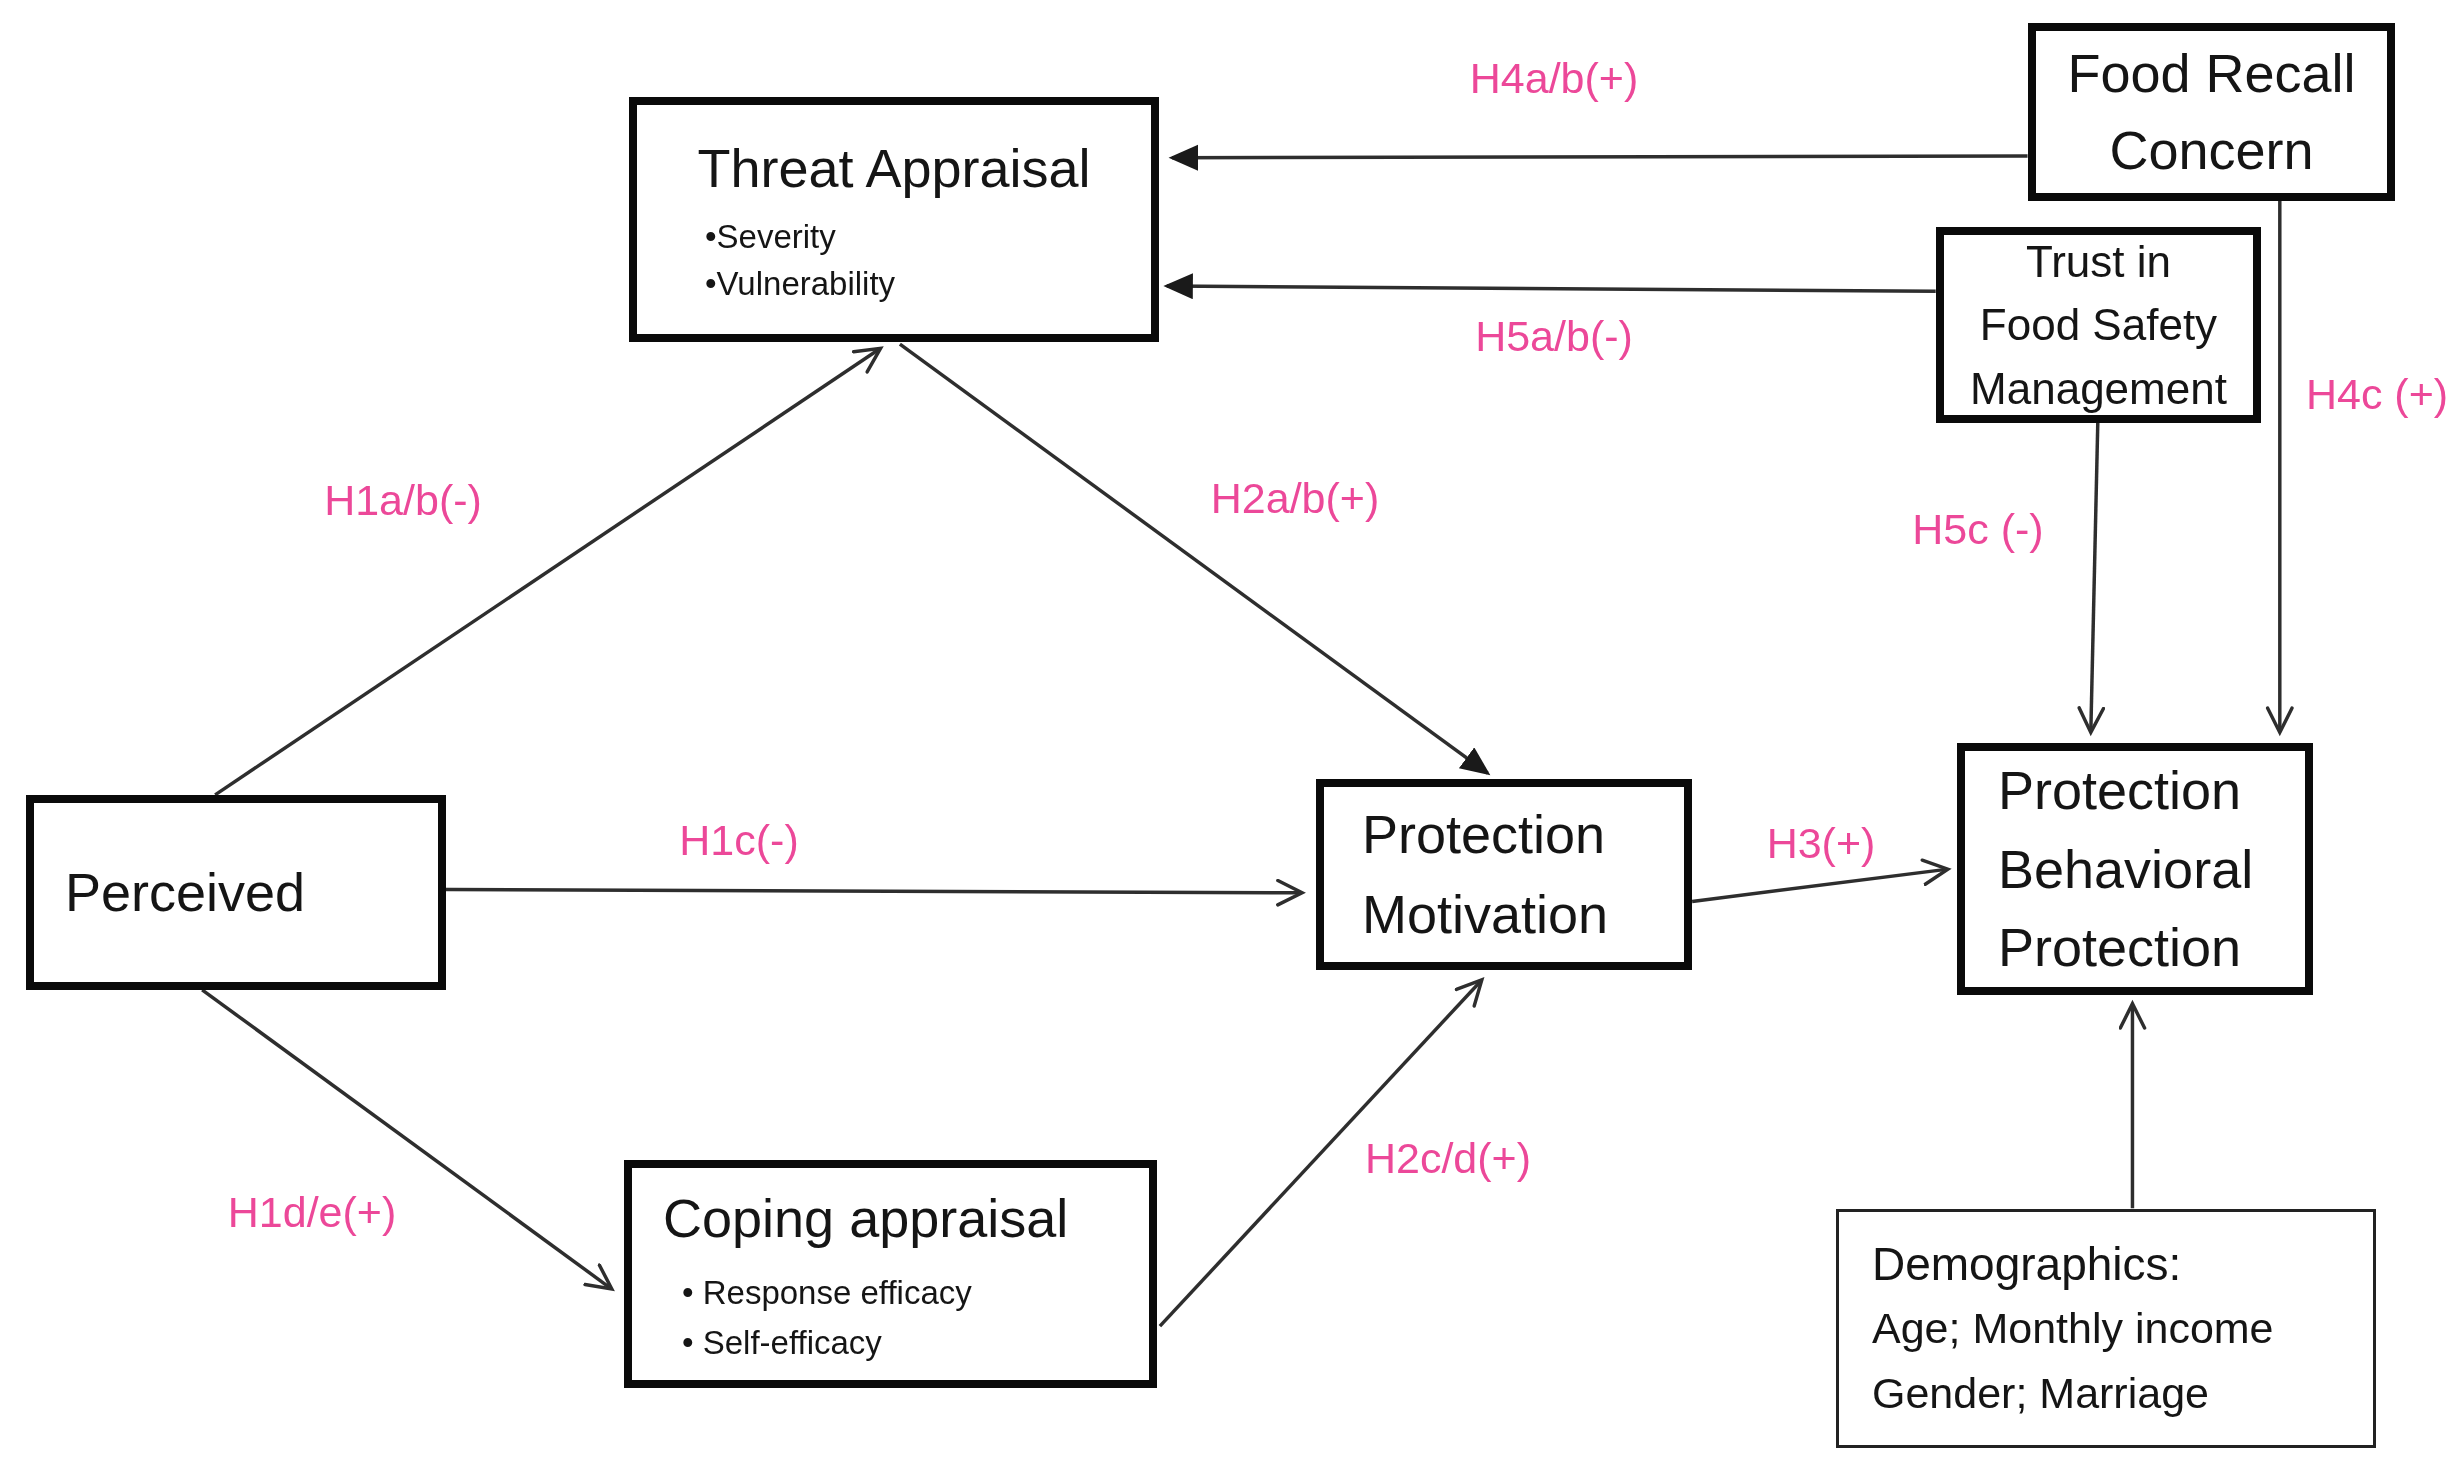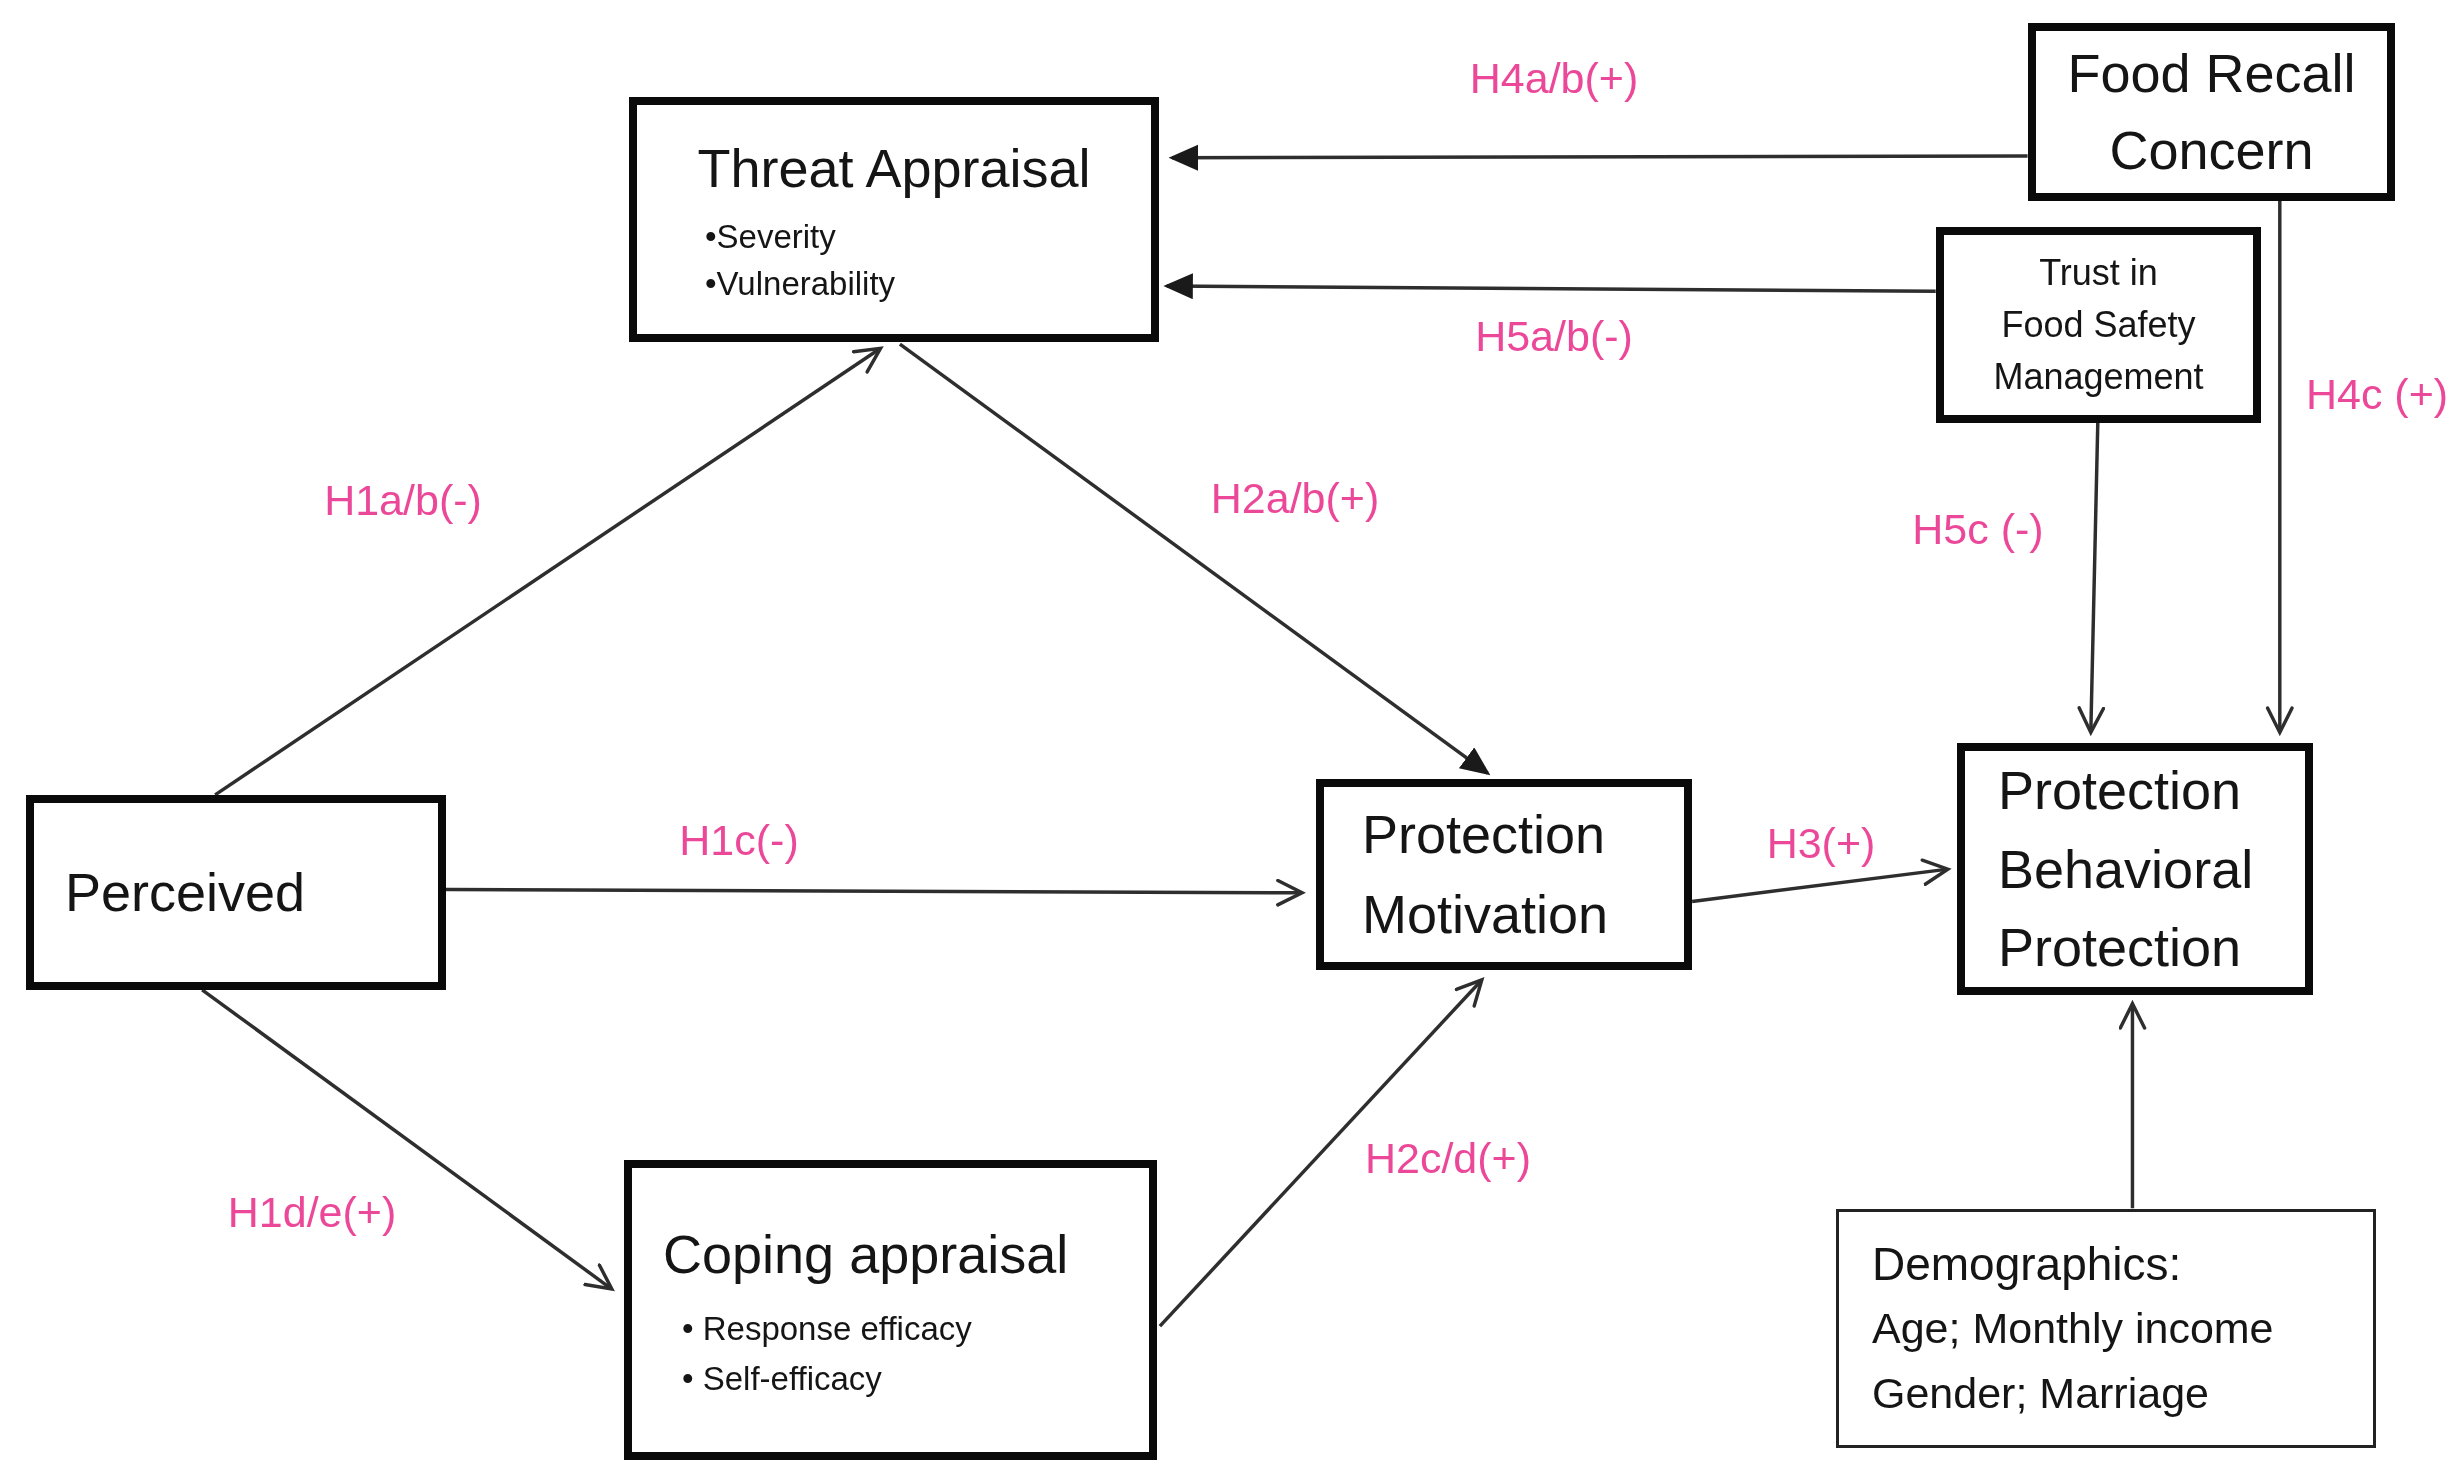--- a/index.html
+++ b/index.html
@@ -16,29 +16,29 @@
   
   .n-threat { left: 629px;  top: 97px;  width: 530px; height: 245px; text-align: center; }
   .n-threat .tline { line-height: 1.4; }
   .n-threat .bullets { text-align: left; margin-left: 68px; margin-top: 7px; }
   .bullet { font-size: 33px; line-height: 1.42; white-space: nowrap; }
 
   .n-frc   { left: 2028px; top: 22.5px;   width: 367px; height: 178px; align-items: center; text-align: center; }
   .n-frc .tline { line-height: 1.42; }
 
   .n-trust { left: 1936px; top: 227px;  width: 325px; height: 196px; align-items: center; text-align: center; }
-  .n-trust .tline { font-size: 36px; line-height: 1.44; }
+  .n-trust .tline { font-size: 44px; line-height: 1.44; }
 
   .n-pk    { left: 26px;   top: 795px;  width: 420px; height: 195px; padding-left: 31px; }
   .n-pm    { left: 1316px; top: 779px;  width: 376px; height: 191px; padding-left: 38px; }
   .n-pm .tline { line-height: 1.48; }
   .n-pbi   { left: 1957px; top: 743px;  width: 356px; height: 252px; padding-left: 33px; }
   .n-pbi .tline { line-height: 1.46; }
 
-  .n-coping{ left: 624px;  top: 1160px; width: 533px; height: 300px; }
+  .n-coping{ left: 624px;  top: 1160px; width: 533px; height: 228px; }
   .n-coping .tline { margin-left: 31px; line-height: 1.4; }
   .n-coping .bullets { margin-left: 50px; margin-top: 12px; }
   .n-coping .bullet { line-height: 1.5; }
 
   .n-demo  { left: 1836px; top: 1209px; width: 540px; height: 239px; padding-left: 33px;
              border-width: 3.5px; border-color: #222222; }
   .n-demo .tline { font-size: 46px; line-height: 1.4; }
   .n-demo .dline { font-size: 43px; line-height: 1.5; white-space: nowrap; }
 
   .edge-label { position: absolute; transform: translate(-50%, -50%); font-size: 43px;

